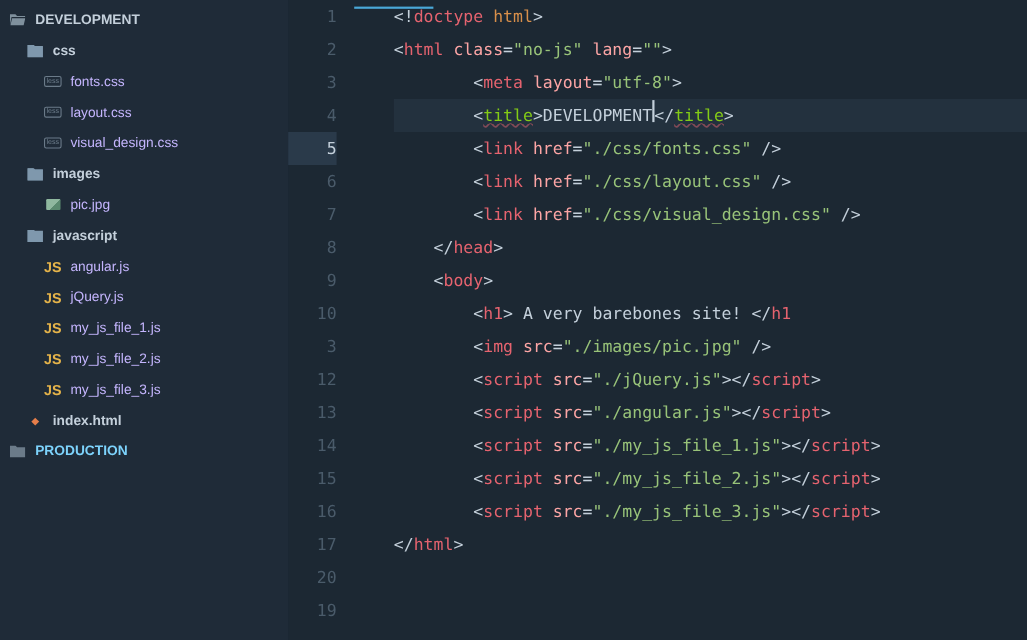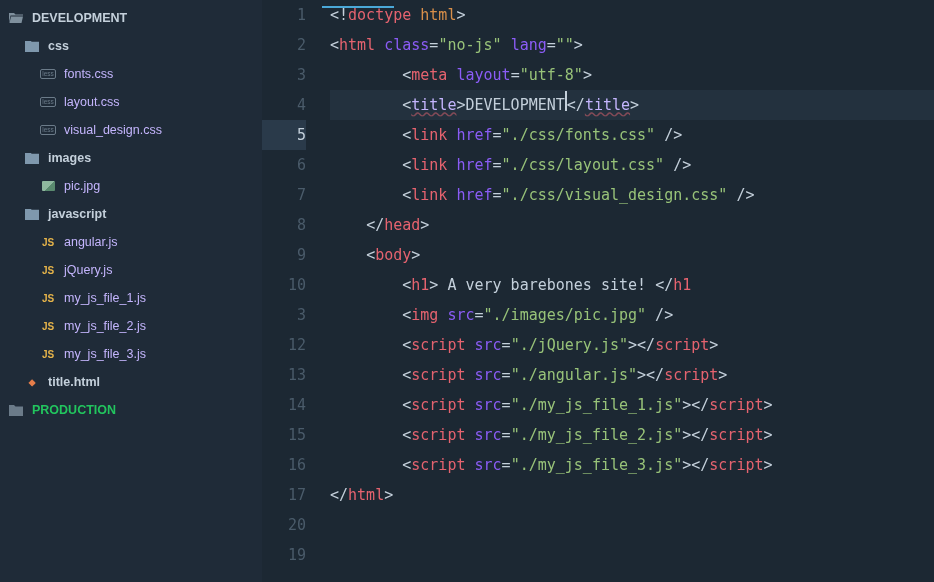--- a/index.html
+++ b/index.html
@@ -49,21 +49,21 @@
     .less-badge {
       font-size: 6.5px;
       color: #6b7b89;
       border: 1px solid #6b7b89;
       border-radius: 2px;
       padding: 0 1.5px;
       line-height: 8px;
       font-family: sans-serif;
     }
     .js-badge {
-      font-size: 10px;
+      font-size: 13px;
       font-weight: 700;
       color: #e6b44a;
       font-family: sans-serif;
     }
     .html-badge {
       font-size: 12px;
       color: #e67e4a;
     }
     .img-thumb {
       width: 13px;
@@ -102,31 +102,31 @@
     }
     .code::before {
       content: "";
       position: absolute;
       left: 0;
       top: 6px;
       width: 72px;
       height: 2px;
       background: #4aa8d8;
     }
-    .code .line { height: 30px; white-space: pre; }
+    .code .line { height: 30px; white-space: pre; margin-left: 28px; }
     .code .line.active { background: rgba(42,58,74,0.5); }
     .t-b { color: #c4d0db; }   
     .t-tag { color: #e5636f; } 
-    .t-attr { color: #8b5cf6; } 
+    .t-attr { color: #fca5a5; } 
     .t-val { color: #98c379; }  
     .t-text { color: #c4d0db; } 
     .t-kw { color: #e5636f; }   
     .t-doc { color: #d88f4a; }  
     .t-bang { color: #c4d0db; }
-    .t-err { color: #c4b5fd; text-decoration: underline wavy rgba(229,99,111,0.5); text-decoration-skip-ink: none; }
+    .t-err { color: #84cc16; text-decoration: underline wavy rgba(229,99,111,0.5); text-decoration-skip-ink: none; }
     .cursor {
       display: inline-block;
       width: 2px;
       height: 20px;
       background: #c4d0db;
       vertical-align: text-bottom;
       margin-bottom: 3px;
     }
   </style>
 </head>
@@ -221,30 +221,30 @@
     <span class="icon-wrap">
         <span class="js-badge">JS</span>
       </span>
     <span class="tree-label file">my_js_file_3.js</span>
   </div>
 
   <div class="tree-item pad1">
     <span class="icon-wrap">
         <span class="html-badge">◆</span>
       </span>
-    <span class="tree-label bold">title.html</span>
+    <span class="tree-label bold">index.html</span>
   </div>
 
   <div class="tree-item pad0">
     <span class="icon-wrap">
       <svg width="14" height="11" viewBox="0 0 14 11">
           <path d="M0 0 L5 0 L6.5 1.5 L14 1.5 L14 11 L0 11 Z" fill="#6b7b89"></path>
         </svg>
     </span>
-    <span class="tree-label bold" style="color:#22c55e">PRODUCTION</span>
+    <span class="tree-label bold" style="color:#7dd3fc">PRODUCTION</span>
   </div>
 
 </div>
 
 <div class="editor">
   <div class="gutter">
     <div class="ln">1</div>
     <div class="ln">2</div>
     <div class="ln">3</div>
     <div class="ln">4</div>

